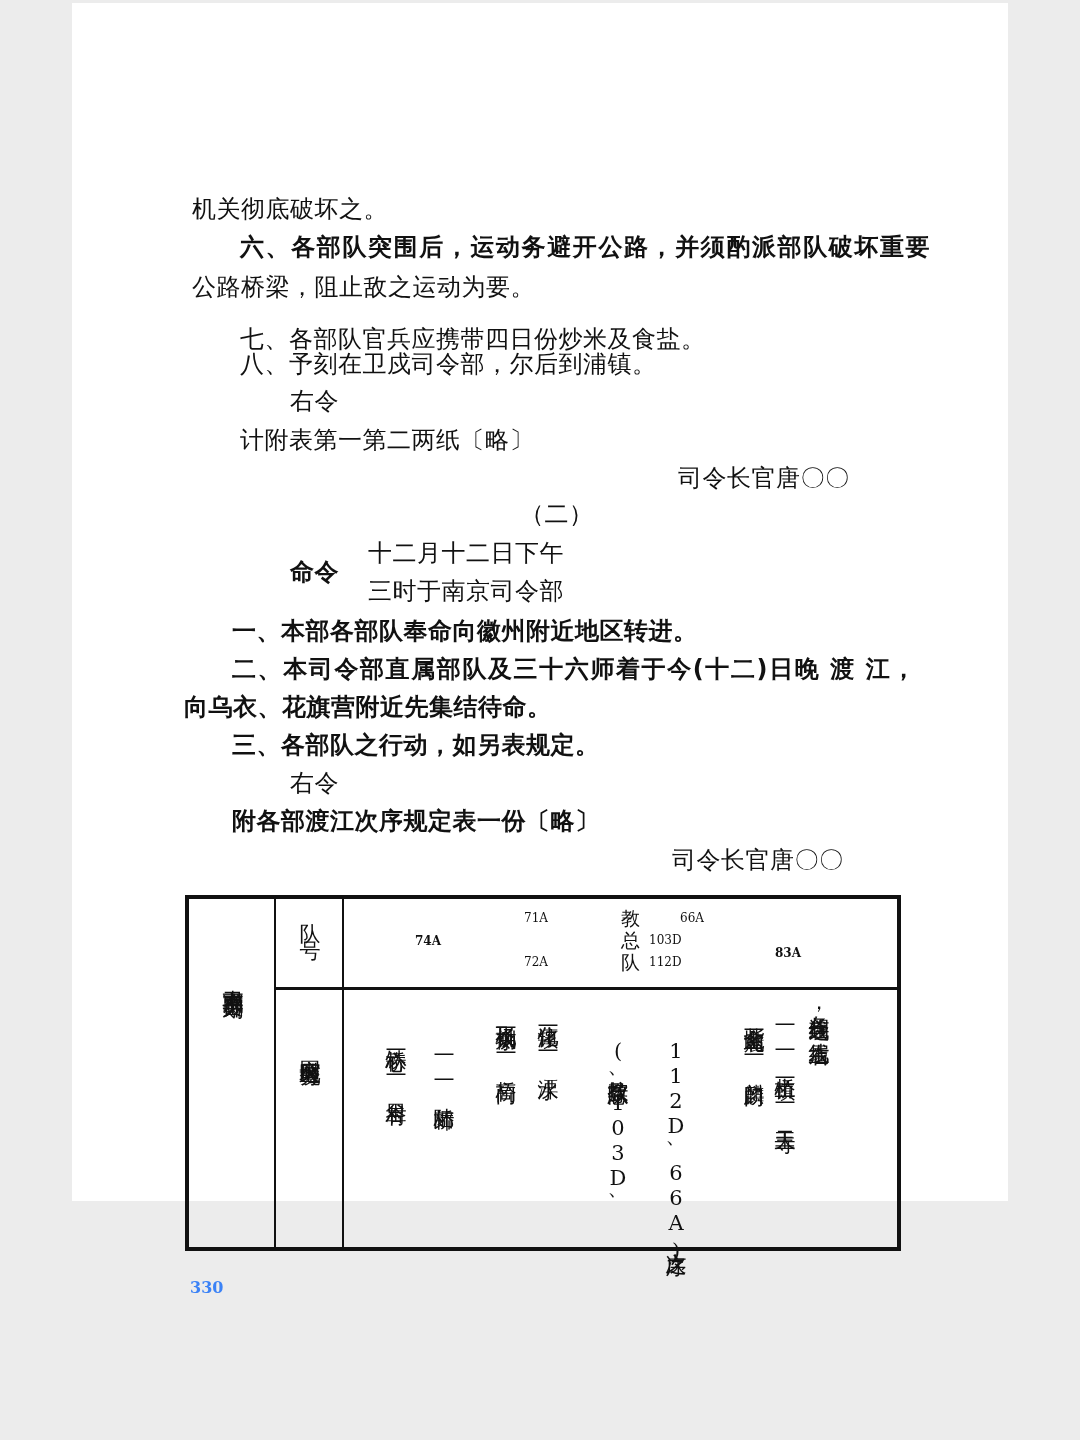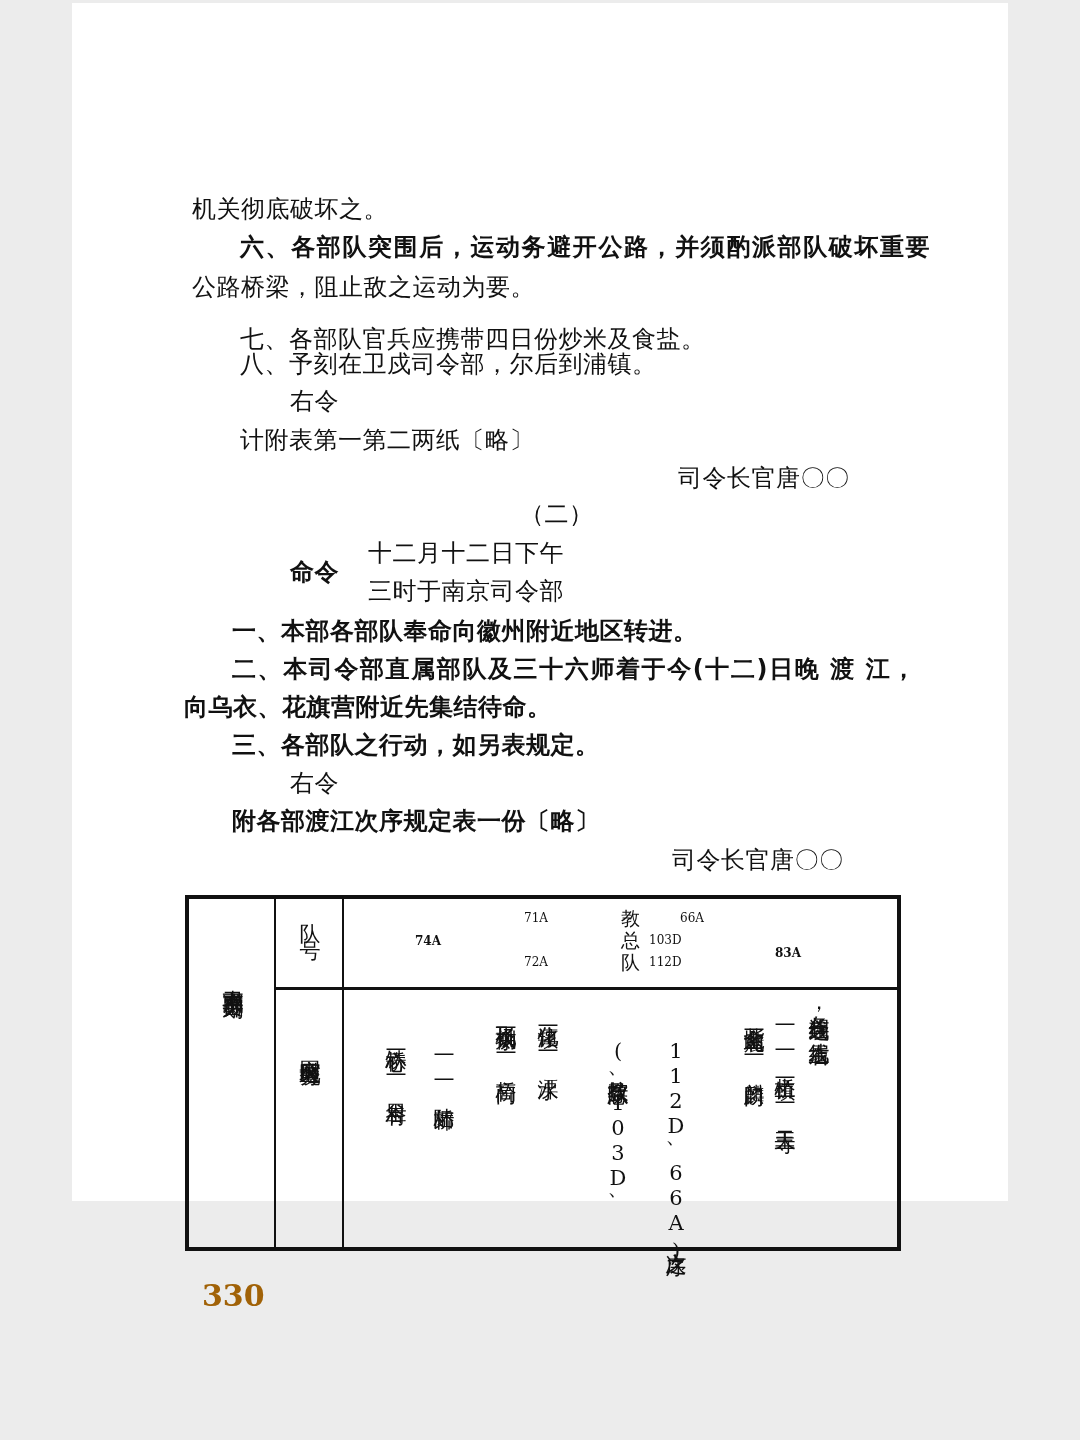--- a/index.html
+++ b/index.html
@@ -73,26 +73,26 @@
     color: #111;
     white-space: nowrap;
   }
   .cell-txt.b { font-weight: bold; }
   .cjk-small {
     font-family: "DejaVu Sans", "Liberation Sans", sans-serif;
     font-size: 19px;
   }
   .page-num {
     position: absolute;
-    left: 130px;
+    left: 118px;
     top: 1275px;
     font-family: "DejaVu Serif", "Liberation Serif", serif;
     font-weight: bold;
-    font-size: 30px;
-    color: #a16207;
+    font-size: 16px;
+    color: #3b82f6;
   }
 </style>
 </head>
 <body>
 
 <div class="page">
 
   <div class="txt" style="left:120px; top:192px;">机关彻底破坏之。</div>
   <div class="txt bold justify-line" style="left:168px; top:230px;">六、各部队突围后，运动务避开公路，并须酌派部队破坏重要</div>
   <div class="txt" style="left:120px; top:270px;">公路桥梁，阻止敌之运动为要。</div>

